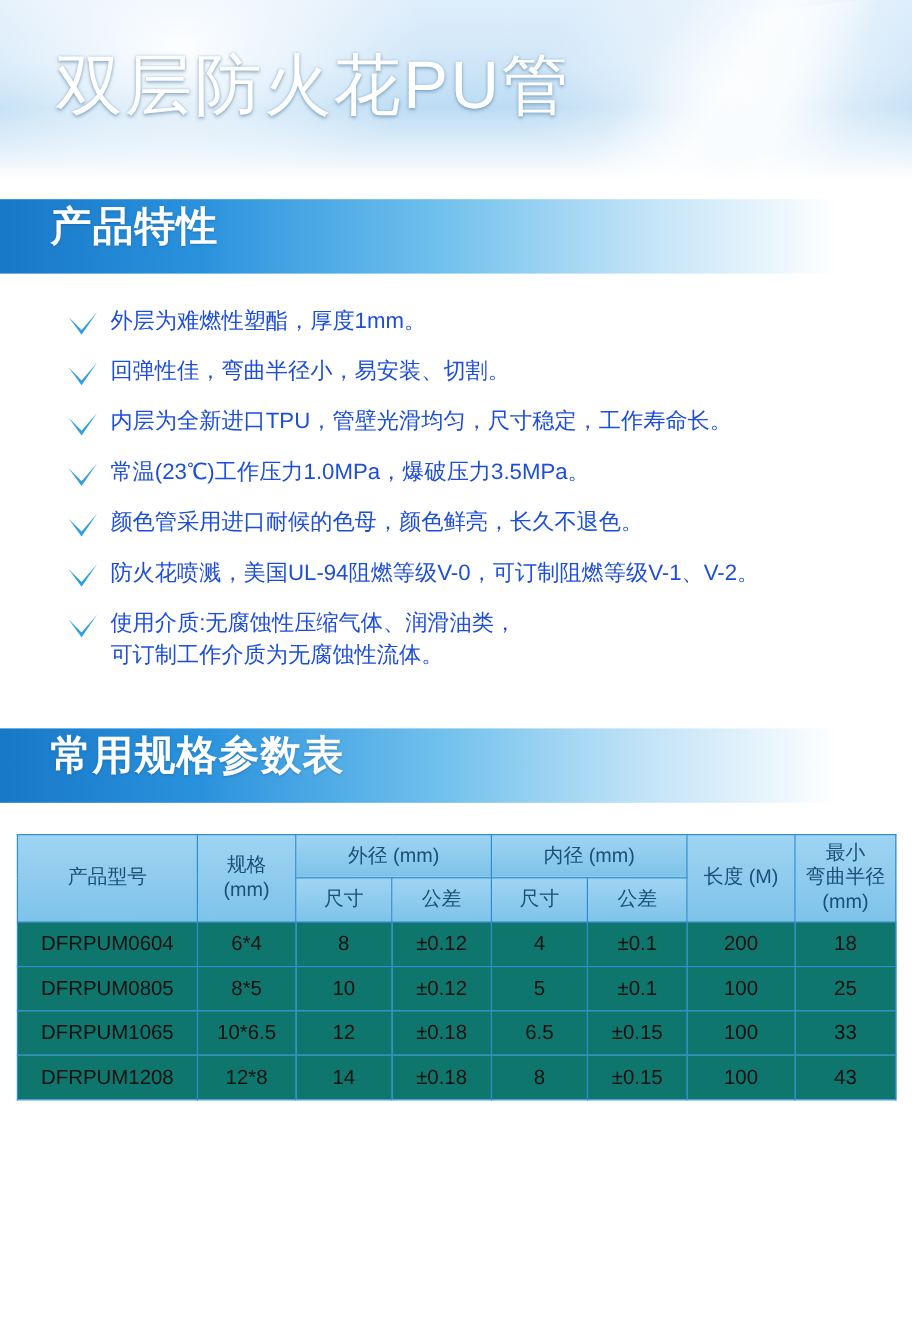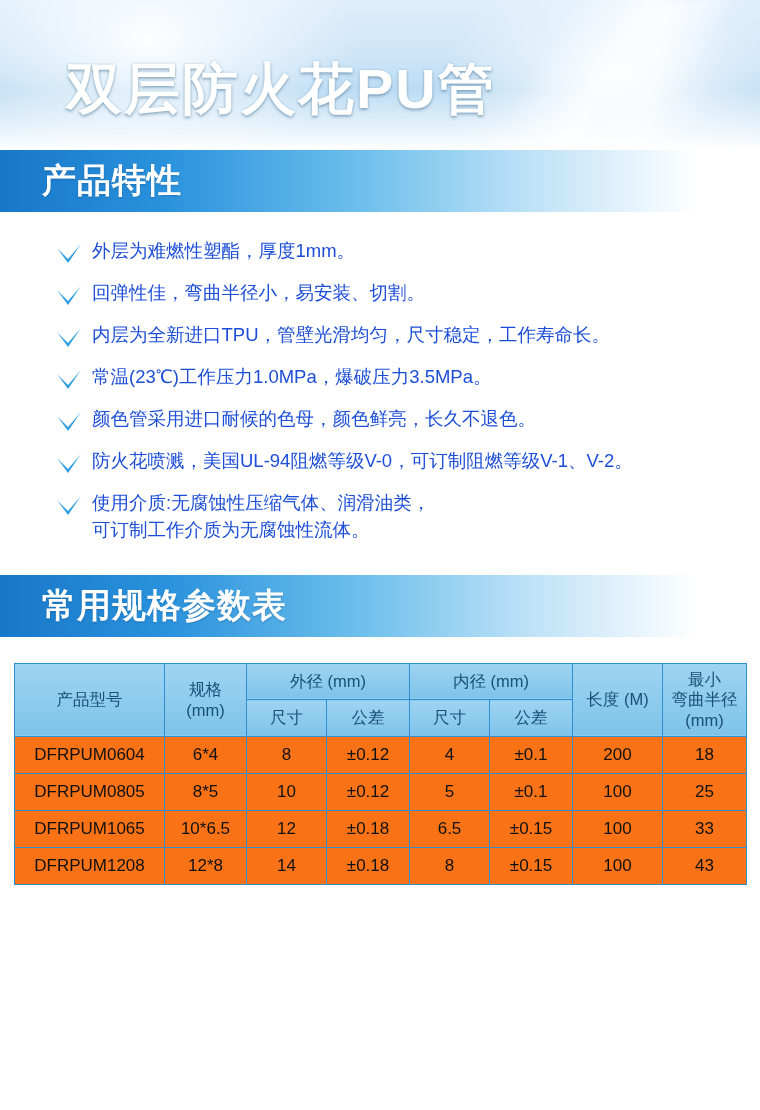--- a/index.html
+++ b/index.html
@@ -45,38 +45,38 @@
   }
   .banner .streak2 {
     position: absolute;
     left: 470px; top: 10px;
     width: 320px; height: 170px;
     background: linear-gradient(110deg, rgba(255,255,255,0) 40%, rgba(255,255,255,0.55) 55%, rgba(255,255,255,0) 72%);
     transform: rotate(-6deg);
   }
   .main-title {
     position: absolute;
-    left: 46px; top: 52px;
+    left: 46px; top: 34px;
     font-size: 56px;
-    font-weight: bold;
+    font-weight: normal;
     color: #ffffff;
     letter-spacing: 2px;
     text-shadow: 0 2px 3px rgba(90,130,160,0.55), 0 0 2px rgba(120,160,190,0.6);
     white-space: nowrap;
-    margin-left: 20px;
   }
 
   
   .section-bar {
     position: relative;
     width: 760px;
     height: 62px;
     background: linear-gradient(90deg, #1878c8 0%, #2a92dd 22%, #6fc0ec 48%, #bfe2f7 70%, #ffffff 92%);
     display: flex;
-    align-items: center;
+    align-items: flex-start;
+    margin-top: 16px;
   }
   .section-bar .section-text {
     color: #ffffff;
     font-size: 34px;
     font-weight: bold;
     padding-left: 42px;
     letter-spacing: 1px;
     text-shadow: 0 1px 2px rgba(20,70,120,0.35);
   }
 
@@ -122,21 +122,21 @@
   table.spec thead th {
     background: linear-gradient(180deg, #9fd4f2 0%, #7ec3ea 100%);
     color: #1a4f78;
     font-weight: normal;
     font-size: 16.5px;
     padding: 5px 2px;
     line-height: 1.25;
   }
   table.spec tbody td {
     height: 37px;
-    background: #f97316;
+    background: #0f766e;
     padding: 2px;
   }
   .col1 { width: 150px; }
   .col2 { width: 82px; }
   .col3 { width: 80px; }
   .col4 { width: 83px; }
   .col5 { width: 80px; }
   .col6 { width: 83px; }
   .col7 { width: 90px; }
   .col8 { width: 84px; }

